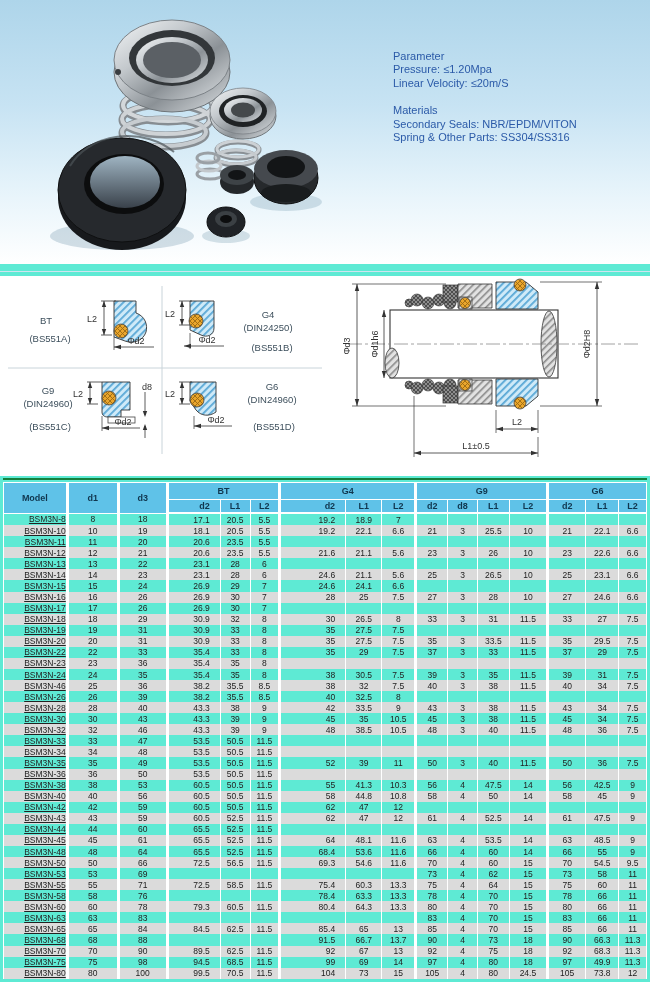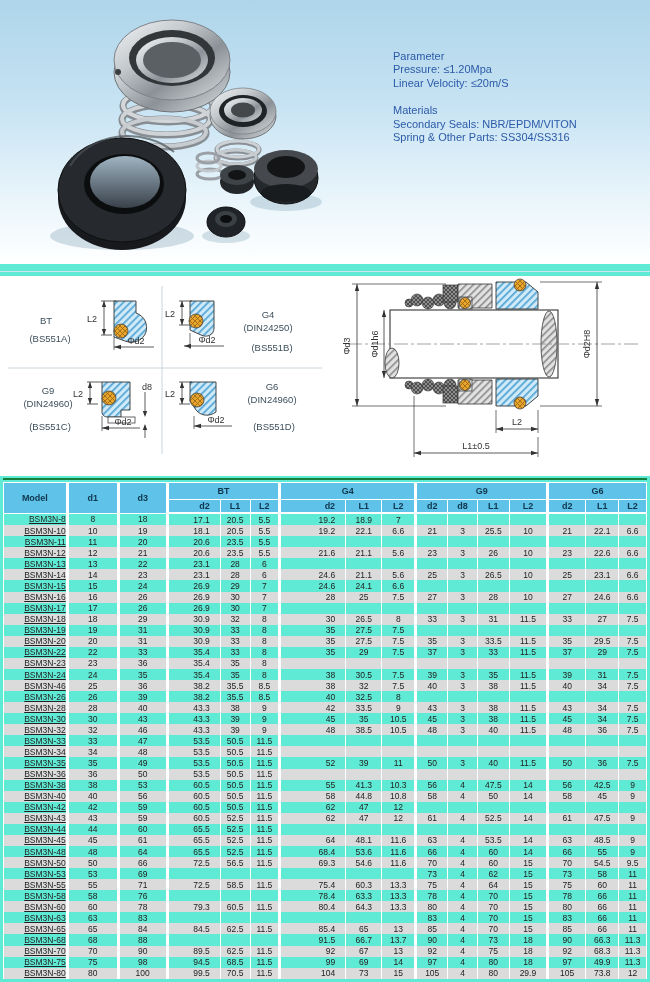--- a/index.html
+++ b/index.html
@@ -1095,21 +1095,21 @@
             <td class="gseg">100</td>
             <td class="gseg ralign">99.5</td>
             <td>70.5</td>
             <td>11.5</td>
             <td class="gseg ralign">104</td>
             <td>73</td>
             <td>15</td>
             <td class="gseg">105</td>
             <td>4</td>
             <td>80</td>
-            <td>29.9</td>
+            <td>24.5</td>
             <td class="gseg">105</td>
             <td>73.8</td>
             <td>12</td>
           </tr>
         </tbody>
     </table>
   </div>
 
 </div>
 

